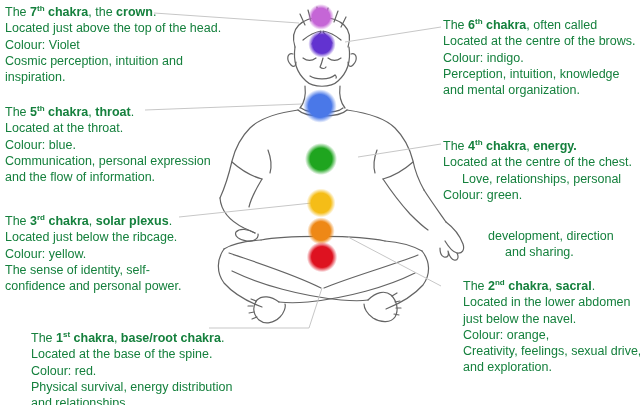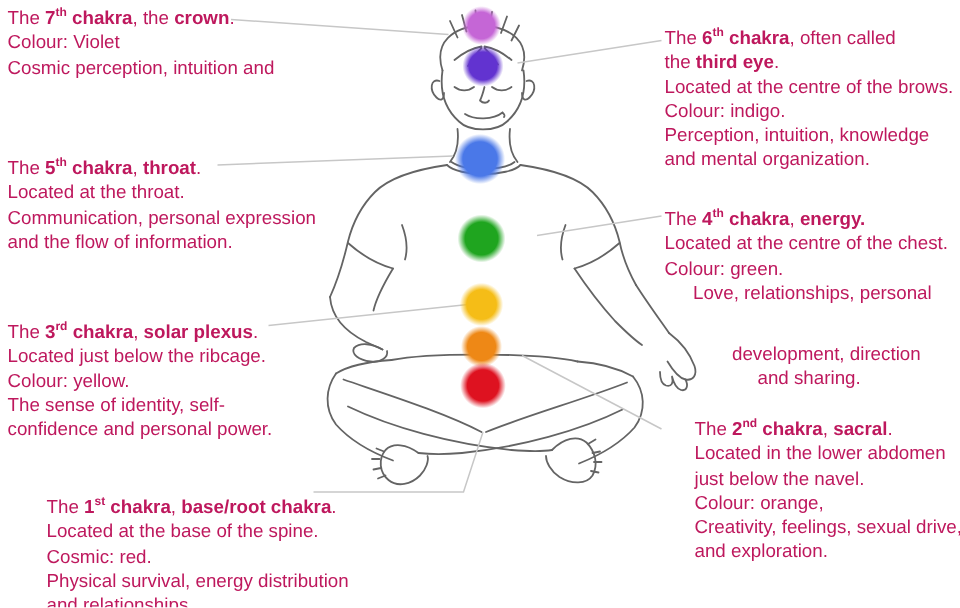--- a/index.html
+++ b/index.html
@@ -1,21 +1,21 @@
 <!DOCTYPE html>
 <html><head>
 <meta charset="utf-8">
 <style>
   html,body{margin:0;padding:0;background:#fff;}
   #canvas{
     position:relative;width:640px;height:405px;background:#ffffff;
     font-family:"Liberation Sans",sans-serif;overflow:hidden;
   }
   .tb{
-    position:absolute;font-size:12.5px;line-height:16.3px;color:#be185d;
+    position:absolute;font-size:12.5px;line-height:16.3px;color:#15803d;
     white-space:nowrap;
   }
   .tb .line{height:16.3px;}
   .b{font-weight:bold;}
   sup.sup{font-size:8px;line-height:0;vertical-align:super;}
   #scene{position:absolute;left:0;top:0;width:640px;height:405px;}
   .dot{position:absolute;border-radius:50%;pointer-events:none;}
 </style>
 </head>
 <body>
@@ -94,56 +94,58 @@
   <div class="dot" style="left: 304px; top: 0px; width: 34px; height: 34px; background: radial-gradient(closest-side, rgb(197, 102, 214) 0%, rgb(197, 102, 214) 52%, rgba(255, 255, 255, 0) 76%);"></div>
   <div class="dot" style="left: 304px; top: 26px; width: 36px; height: 36px; background: radial-gradient(closest-side, rgb(98, 51, 208) 0%, rgb(98, 51, 208) 52%, rgba(255, 255, 255, 0) 76%);"></div>
   <div class="dot" style="left: 298px; top: 84px; width: 44px; height: 44px; background: radial-gradient(closest-side, rgb(74, 120, 232) 0%, rgb(74, 120, 232) 52%, rgba(255, 255, 255, 0) 76%);"></div>
   <div class="dot" style="left: 300px; top: 138px; width: 42px; height: 42px; background: radial-gradient(closest-side, rgb(31, 165, 31) 0%, rgb(31, 165, 31) 52%, rgba(255, 255, 255, 0) 76%);"></div>
   <div class="dot" style="left: 302px; top: 184px; width: 38px; height: 38px; background: radial-gradient(closest-side, rgb(245, 189, 23) 0%, rgb(245, 189, 23) 52%, rgba(255, 255, 255, 0) 76%);"></div>
   <div class="dot" style="left: 303px; top: 213px; width: 36px; height: 36px; background: radial-gradient(closest-side, rgb(238, 136, 22) 0%, rgb(238, 136, 22) 52%, rgba(255, 255, 255, 0) 76%);"></div>
   <div class="dot" style="left: 302px; top: 237px; width: 40px; height: 40px; background: radial-gradient(closest-side, rgb(222, 18, 32) 0%, rgb(222, 18, 32) 52%, rgba(255, 255, 255, 0) 76%);"></div>
 
   <div class="tb" style="left:5px;top:4px;">
       <div class="line"><span>The </span><span class="b">7</span><sup class="b sup">th</sup><span class="b"> chakra</span><span>, the </span><span class="b">crown</span><span>.</span></div>
+      <div class="line">Located just above the top of the head.</div>
       <div class="line">Colour: Violet</div>
       <div class="line">Cosmic perception, intuition and</div>
+      <div class="line">inspiration.</div>
     </div>
   <div class="tb" style="left:5px;top:104px;">
       <div class="line"><span>The </span><span class="b">5</span><sup class="b sup">th</sup><span class="b"> chakra</span><span>, </span><span class="b">throat</span><span>.</span></div>
       <div class="line">Located at the throat.</div>
+      <div class="line">Colour: blue.</div>
       <div class="line">Communication, personal expression</div>
       <div class="line">and the flow of information.</div>
     </div>
   <div class="tb" style="left:5px;top:213px;">
       <div class="line"><span>The </span><span class="b">3</span><sup class="b sup">rd</sup><span class="b"> chakra</span><span>, </span><span class="b">solar plexus</span><span>.</span></div>
       <div class="line">Located just below the ribcage.</div>
       <div class="line">Colour: yellow.</div>
       <div class="line">The sense of identity, self-</div>
       <div class="line">confidence and personal power.</div>
     </div>
   <div class="tb" style="left:5px;top:330px;margin-left:26px;">
       <div class="line"><span>The </span><span class="b">1</span><sup class="b sup">st</sup><span class="b"> chakra</span><span>, </span><span class="b">base/root chakra</span><span>.</span></div>
       <div class="line">Located at the base of the spine.</div>
-      <div class="line">Cosmic: red.</div>
+      <div class="line">Colour: red.</div>
       <div class="line">Physical survival, energy distribution</div>
       <div class="line">and relationships.</div>
     </div>
   <div class="tb" style="left:443px;top:17px;">
       <div class="line"><span>The </span><span class="b">6</span><sup class="b sup">th</sup><span class="b"> chakra</span><span>, often called</span></div>
-      <div class="line"><span>the </span><span class="b">third eye</span><span>.</span></div>
       <div class="line">Located at the centre of the brows.</div>
       <div class="line">Colour: indigo.</div>
       <div class="line">Perception, intuition, knowledge</div>
       <div class="line">and mental organization.</div>
     </div>
   <div class="tb" style="left:443px;top:138px;">
       <div class="line"><span>The </span><span class="b">4</span><sup class="b sup">th</sup><span class="b"> chakra</span><span>, </span><span class="b">energy.</span></div>
       <div class="line">Located at the centre of the chest.</div>
+      <div class="line" style="padding-left: 19px;">Love, relationships, personal</div>
       <div class="line">Colour: green.</div>
-      <div class="line" style="padding-left: 19px;">Love, relationships, personal</div>
       <div class="line" style="padding-left: 45px; margin-top: 25px;">development, direction</div>
       <div class="line" style="padding-left: 62px;">and sharing.</div>
     </div>
   <div class="tb" style="left:463px;top:278px;">
       <div class="line"><span>The </span><span class="b">2</span><sup class="b sup">nd</sup><span class="b"> chakra</span><span>, </span><span class="b">sacral</span><span>.</span></div>
       <div class="line">Located in the lower abdomen</div>
       <div class="line">just below the navel.</div>
       <div class="line">Colour: orange,</div>
       <div class="line">Creativity, feelings, sexual drive,</div>
       <div class="line">and exploration.</div>

